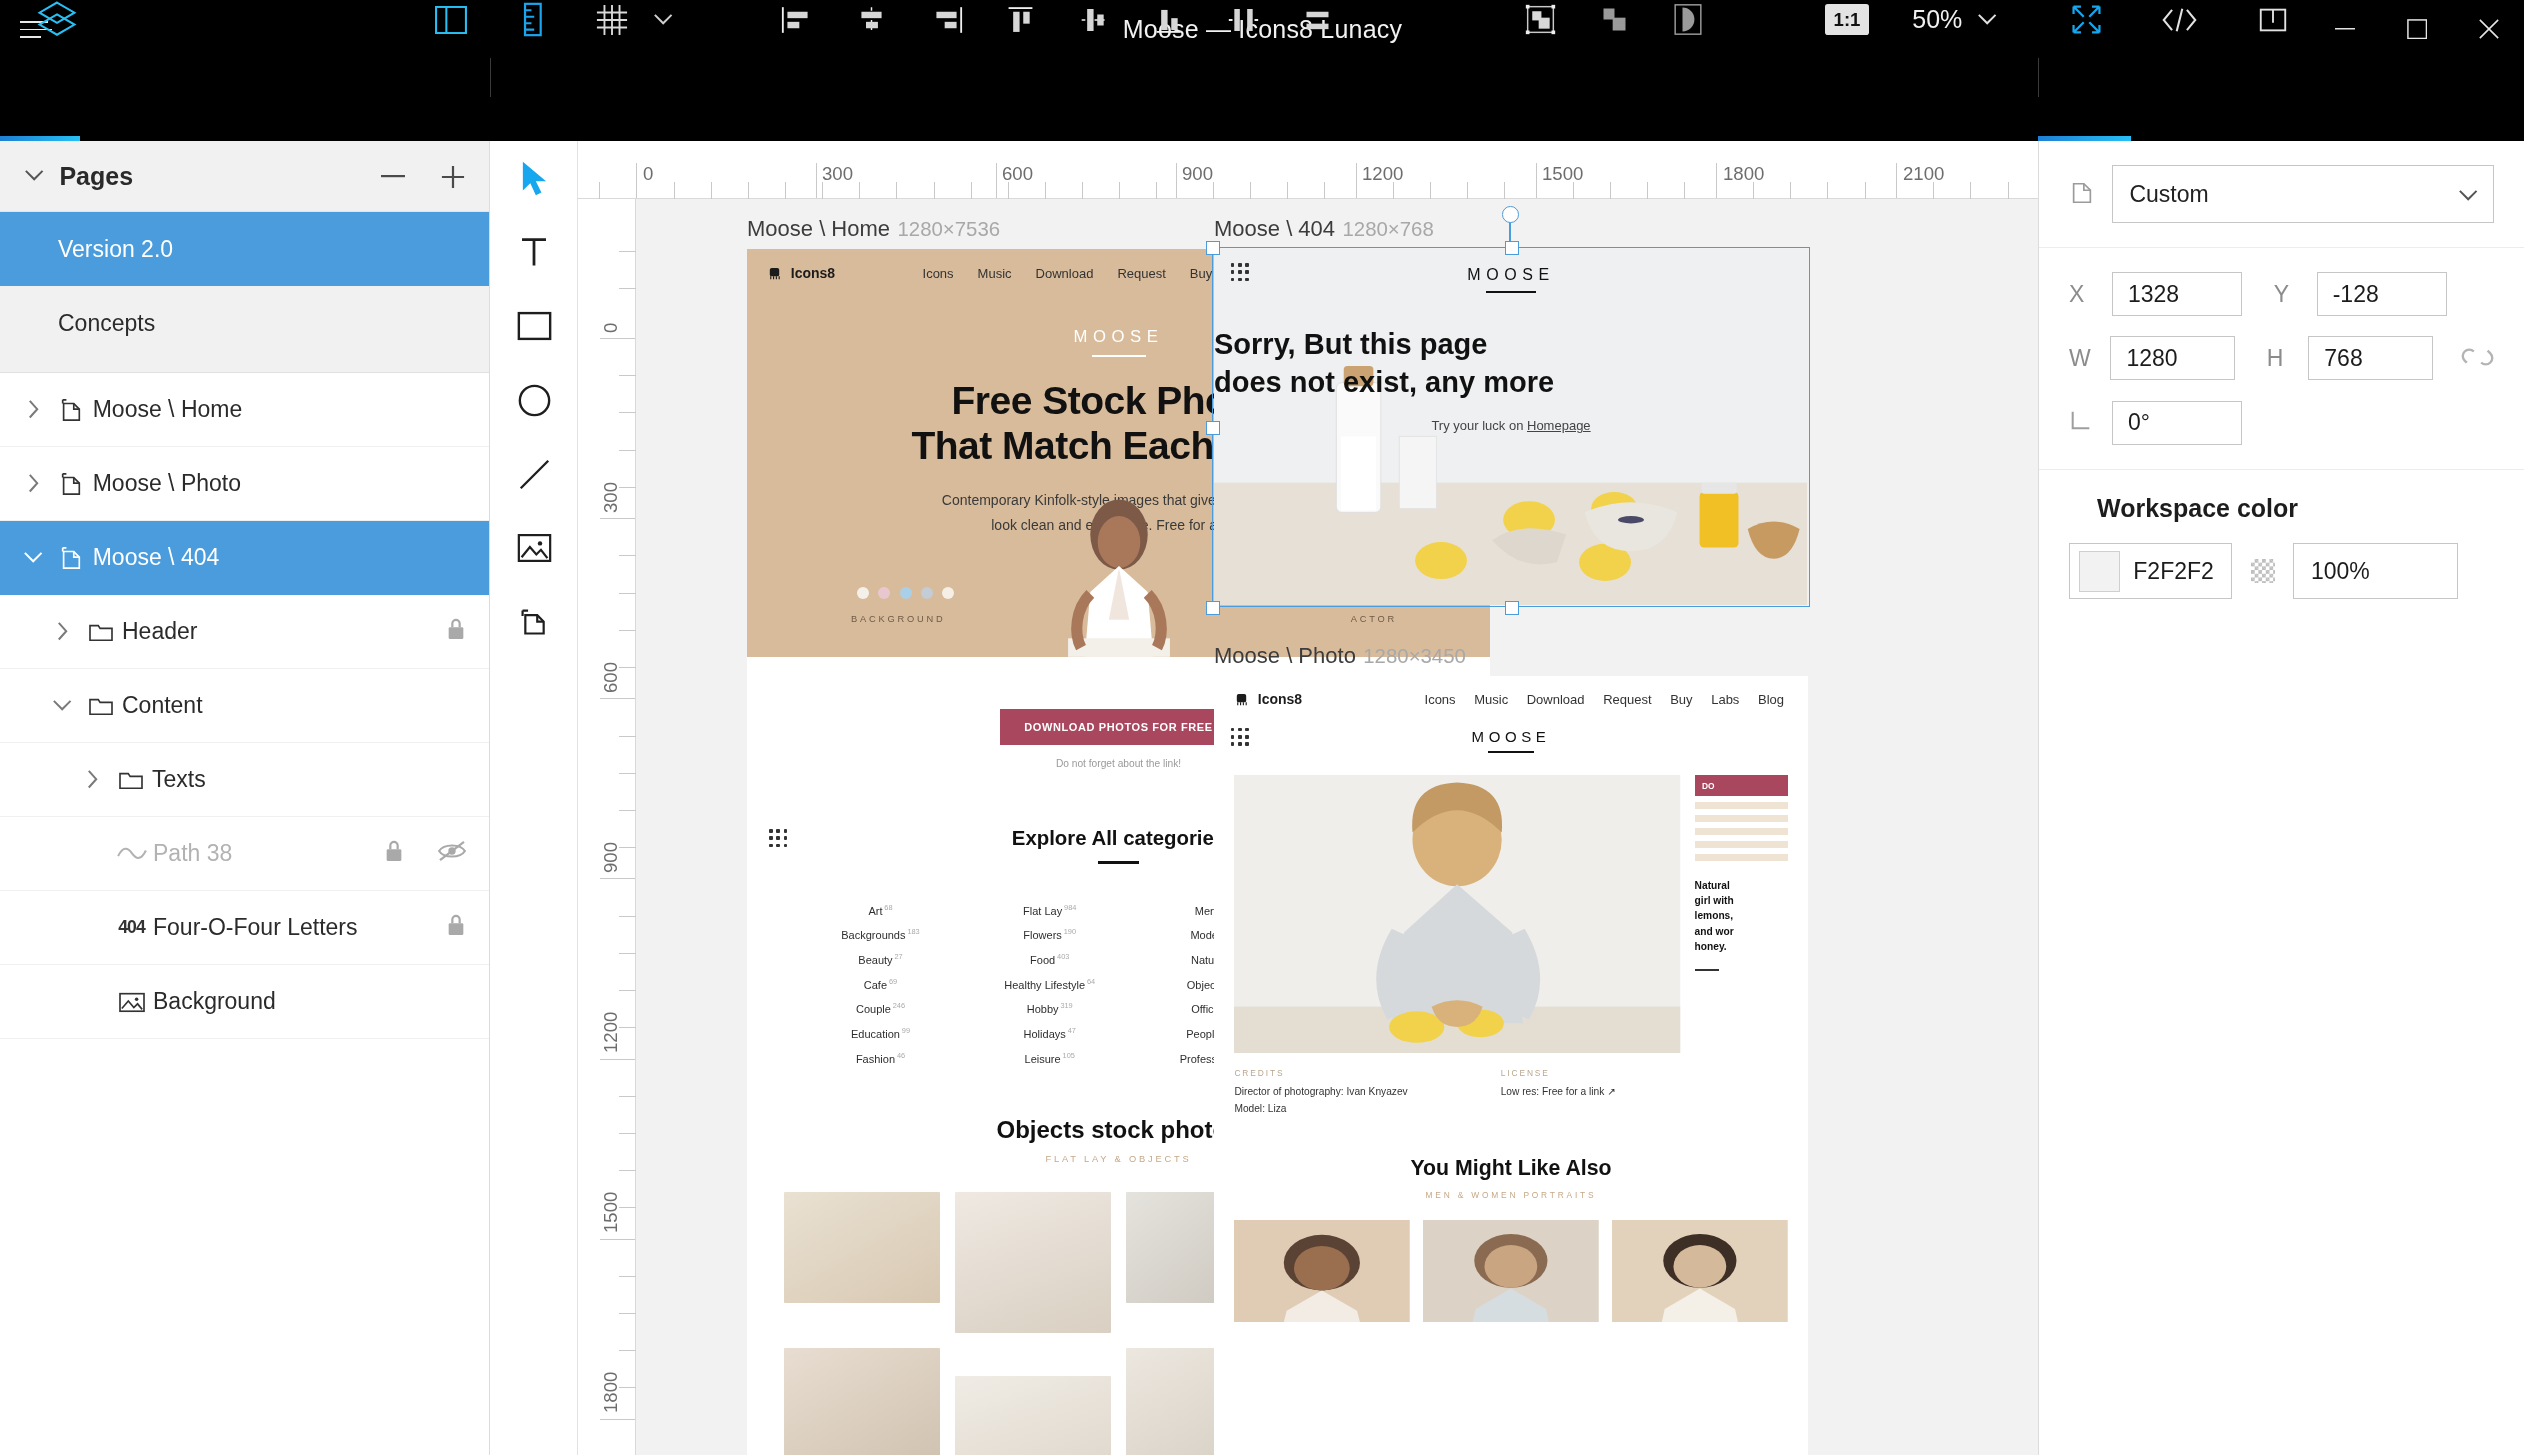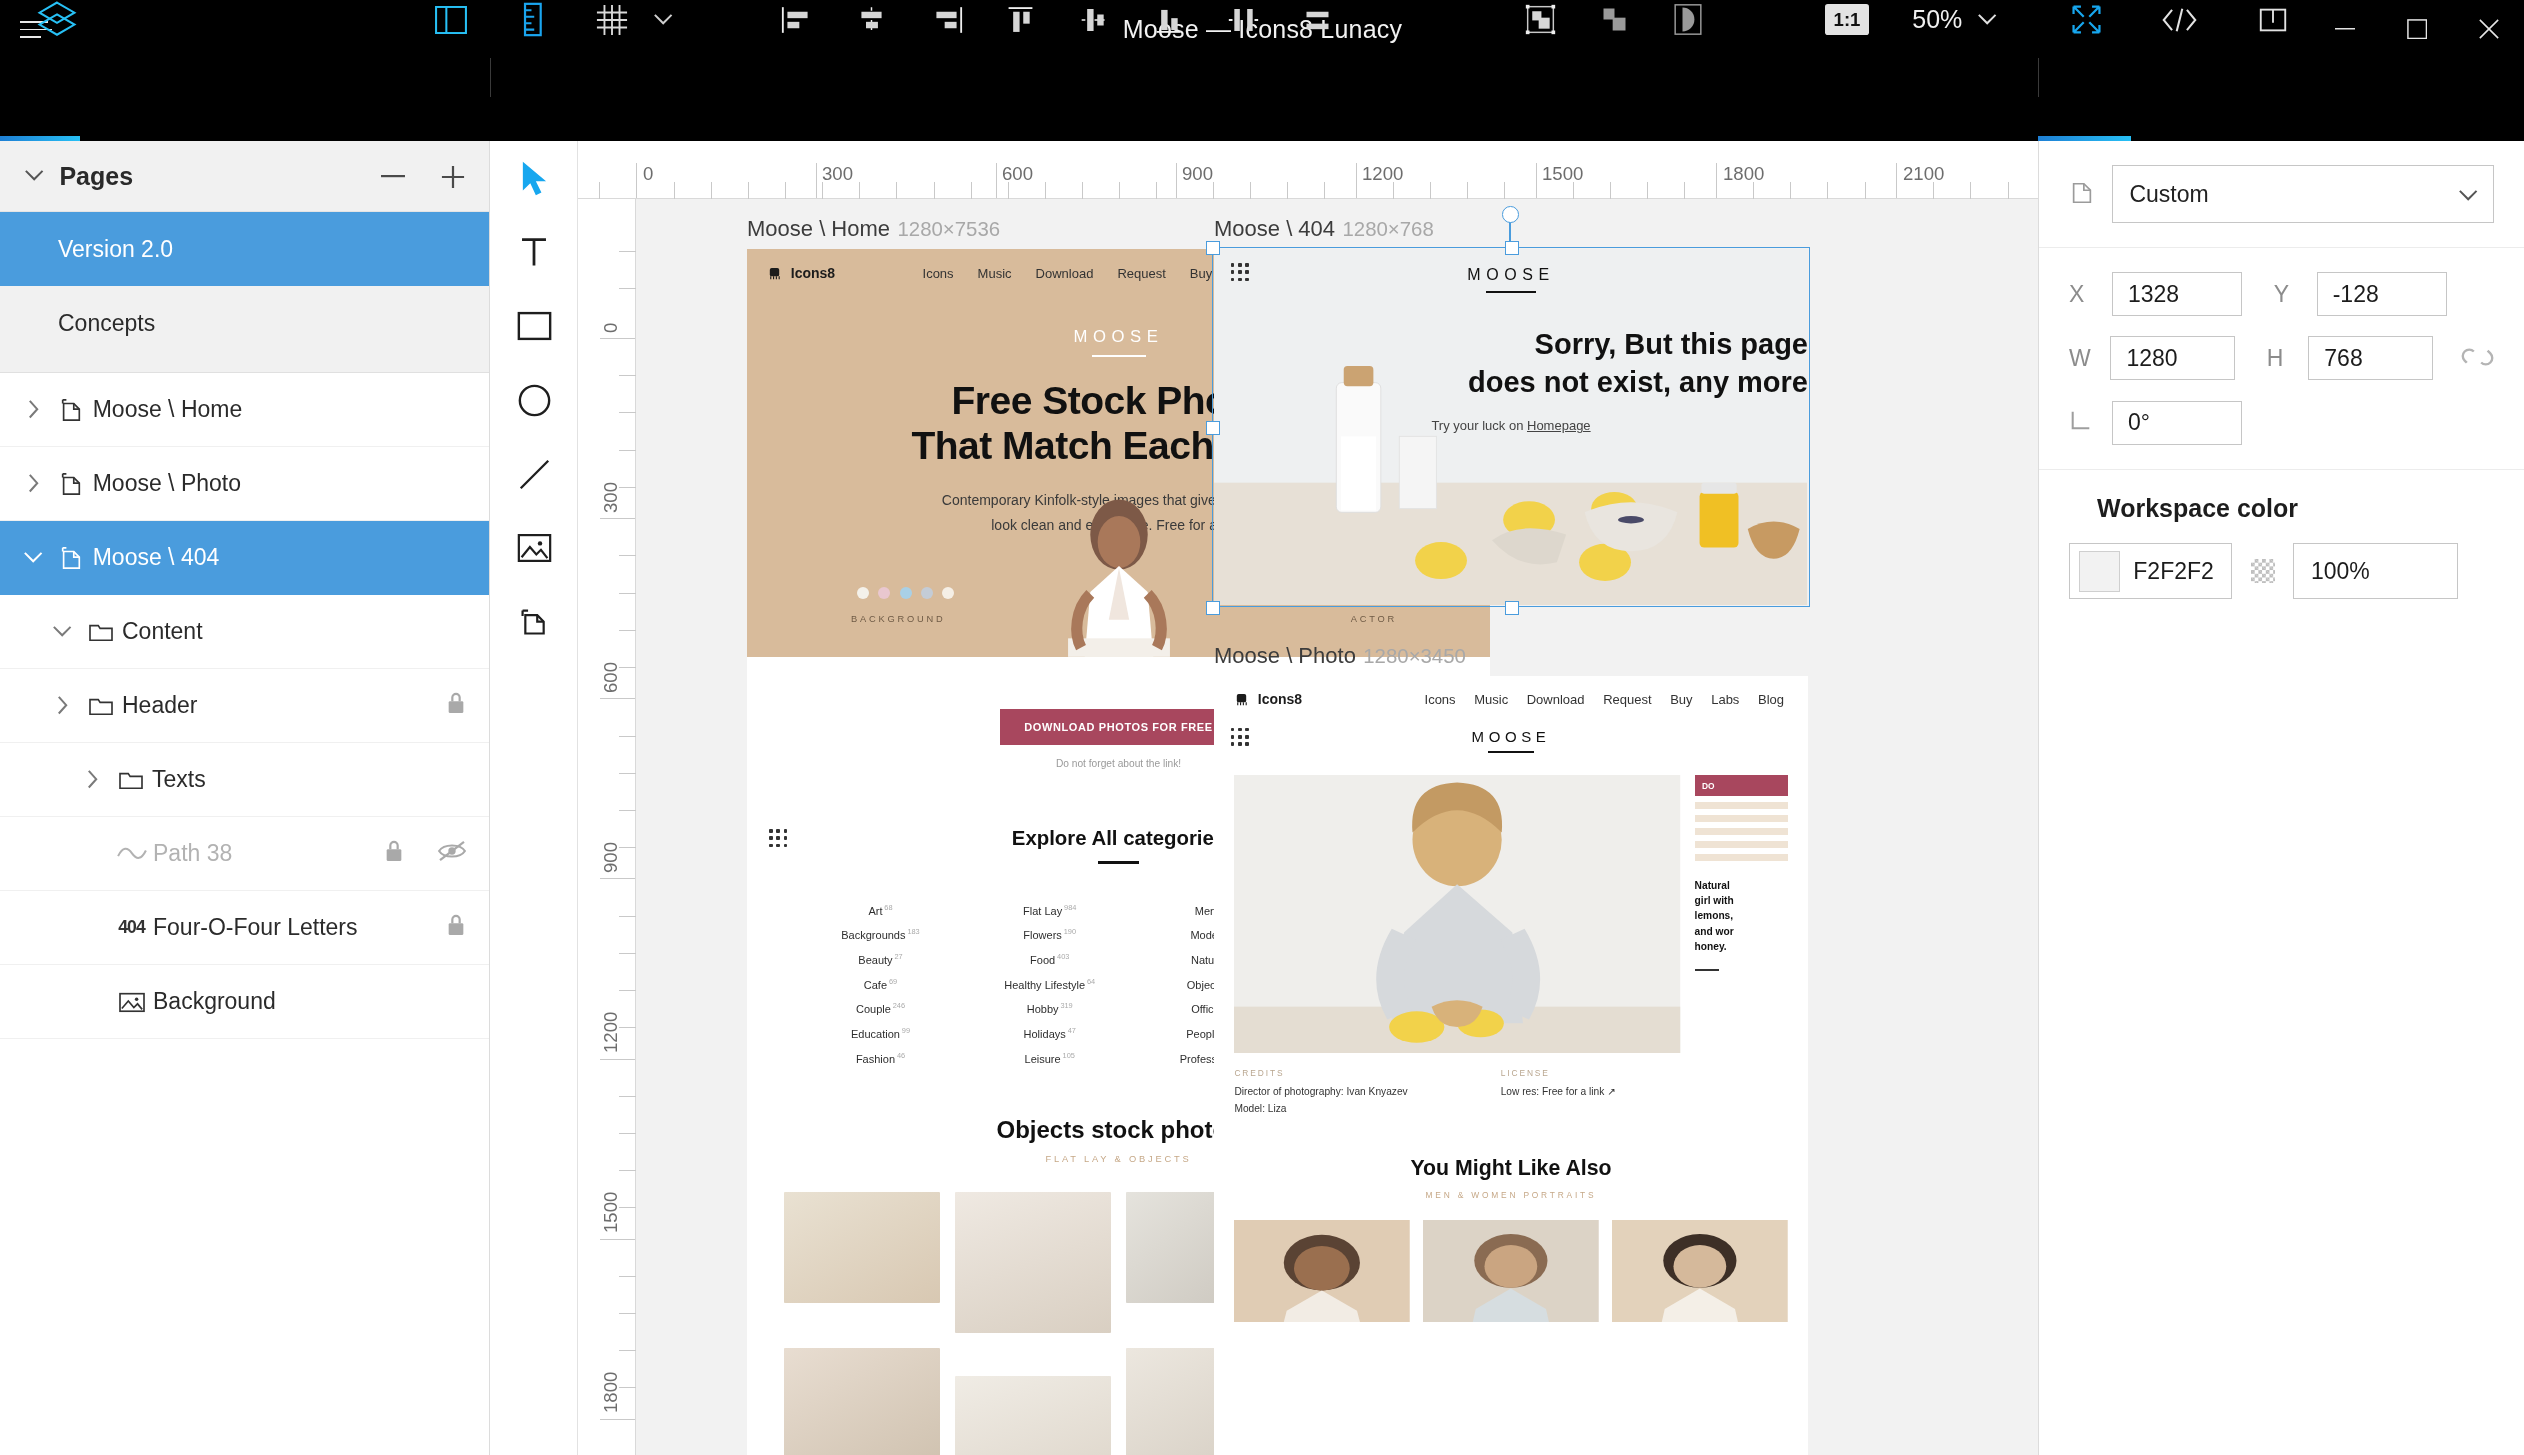--- a/index.html
+++ b/index.html
@@ -149,21 +149,21 @@
   .obj-kicker{ text-align:center; font-size:9.3px; letter-spacing:2.8px; color:#c6a887; margin-top:9.3px;}
   .photo-grid{ display:flex; gap:15px; padding:0 37px; margin-top:28px; flex-wrap:wrap;}
   .ph{ border-radius:0.9px; }
   .dotsgrid{ display:grid; grid-template-columns:repeat(3,3.7px); gap:3.7px;}
   .dotsgrid i{ width:3.7px; height:3.7px; background:#333; display:block; border-radius:0.9px;}
 
   
   .f4-top{ background:#eef0f1; position:relative; height:100%;}
   .f4-moose{ text-align:center; padding-top:16.7px; font-size:16px; letter-spacing:5.6px; color:#111;}
   .f4-rule{ width:50px; height:1.9px; background:#111; margin:7.4px auto 0;}
-  .f4-h1{ text-align:right; margin-top:33px; font-size:29px; font-weight:bold; color:#111; line-height:1.3;}
+  .f4-h1{ text-align:left; margin-top:33px; font-size:29px; font-weight:bold; color:#111; line-height:1.3;}
   .f4-sub{ text-align:center; margin-top:16.7px; font-size:13px; color:#444;}
   .f4-sub u{ text-decoration:underline;}
   .f4-big{ position:absolute; left:0; right:0; top:139px; text-align:center;
      font-size:278px; font-weight:bold; color:#e2e5e7; line-height:.9; letter-spacing:-9.3px;}
   .f4-photo{ position:absolute; left:0; right:0; bottom:0; height:278px;}
 
   
   .selbox{ position:absolute; border:1.9px solid #4a9cdd; pointer-events:none;}
   .handle{ position:absolute; width:14px; height:14px; background:#fff; border:1.9px solid #4a9cdd;}
   .rot-stub{ position:absolute; width:1.9px; background:#4a9cdd;}
@@ -477,53 +477,53 @@
         <path d="M16 7 v6 h6" fill="none" stroke="currentColor" stroke-width="1.8"></path>
         <path d="M4 3 h4 M4 3 v4" stroke="currentColor" stroke-width="1.8"></path>
       </svg>
     </span>
     <span class="lname">Moose \ 404</span>
   </div>
 
   <div class="layer-row">
     <span style="width:46px;flex:none;"></span>
     <span class="lcaret">
-      <svg width="20.4" height="13" viewBox="0 0 22 14">
-          <path d="M2 2 L11 11 L20 2" stroke="#7a7a7a" stroke-width="2.2" fill="none"></path>
-        </svg>
-    </span>
-    <span class="licon">
-      <svg width="26" height="22" viewBox="0 0 28 24">
-        <path d="M2 5 h9 l2 3 h13 v13 H2 Z" fill="none" stroke="currentColor" stroke-width="1.8"></path>
-      </svg>
-    </span>
-    <span class="lname">Content</span>
-  </div>
-
-  <div class="layer-row">
-    <span style="width:46px;flex:none;"></span>
-    <span class="lcaret">
       <svg width="13" height="20.4" viewBox="0 0 14 22">
           <path d="M3 2 L11 11 L3 20" stroke="#7a7a7a" stroke-width="2.2" fill="none"></path>
         </svg>
     </span>
     <span class="licon">
       <svg width="26" height="22" viewBox="0 0 28 24">
         <path d="M2 5 h9 l2 3 h13 v13 H2 Z" fill="none" stroke="currentColor" stroke-width="1.8"></path>
       </svg>
     </span>
     <span class="lname">Header</span>
     <span class="lright">
       <span>
         <svg width="22" height="26" viewBox="0 0 24 28">
           <rect x="4" y="12" width="16" height="13" rx="1.5" fill="#a9a9a9"></rect>
           <path d="M8 12 V8 a4 4 0 0 1 8 0 v4" fill="none" stroke="#a9a9a9" stroke-width="2.4"></path>
         </svg>
       </span>
     </span>
+  </div>
+
+  <div class="layer-row">
+    <span style="width:46px;flex:none;"></span>
+    <span class="lcaret">
+      <svg width="20.4" height="13" viewBox="0 0 22 14">
+          <path d="M2 2 L11 11 L20 2" stroke="#7a7a7a" stroke-width="2.2" fill="none"></path>
+        </svg>
+    </span>
+    <span class="licon">
+      <svg width="26" height="22" viewBox="0 0 28 24">
+        <path d="M2 5 h9 l2 3 h13 v13 H2 Z" fill="none" stroke="currentColor" stroke-width="1.8"></path>
+      </svg>
+    </span>
+    <span class="lname">Content</span>
   </div>
 
   <div class="layer-row">
     <span style="width:76px;flex:none;"></span>
     <span class="lcaret">
       <svg width="13" height="20.4" viewBox="0 0 14 22">
           <path d="M3 2 L11 11 L3 20" stroke="#7a7a7a" stroke-width="2.2" fill="none"></path>
         </svg>
     </span>
     <span class="licon">

